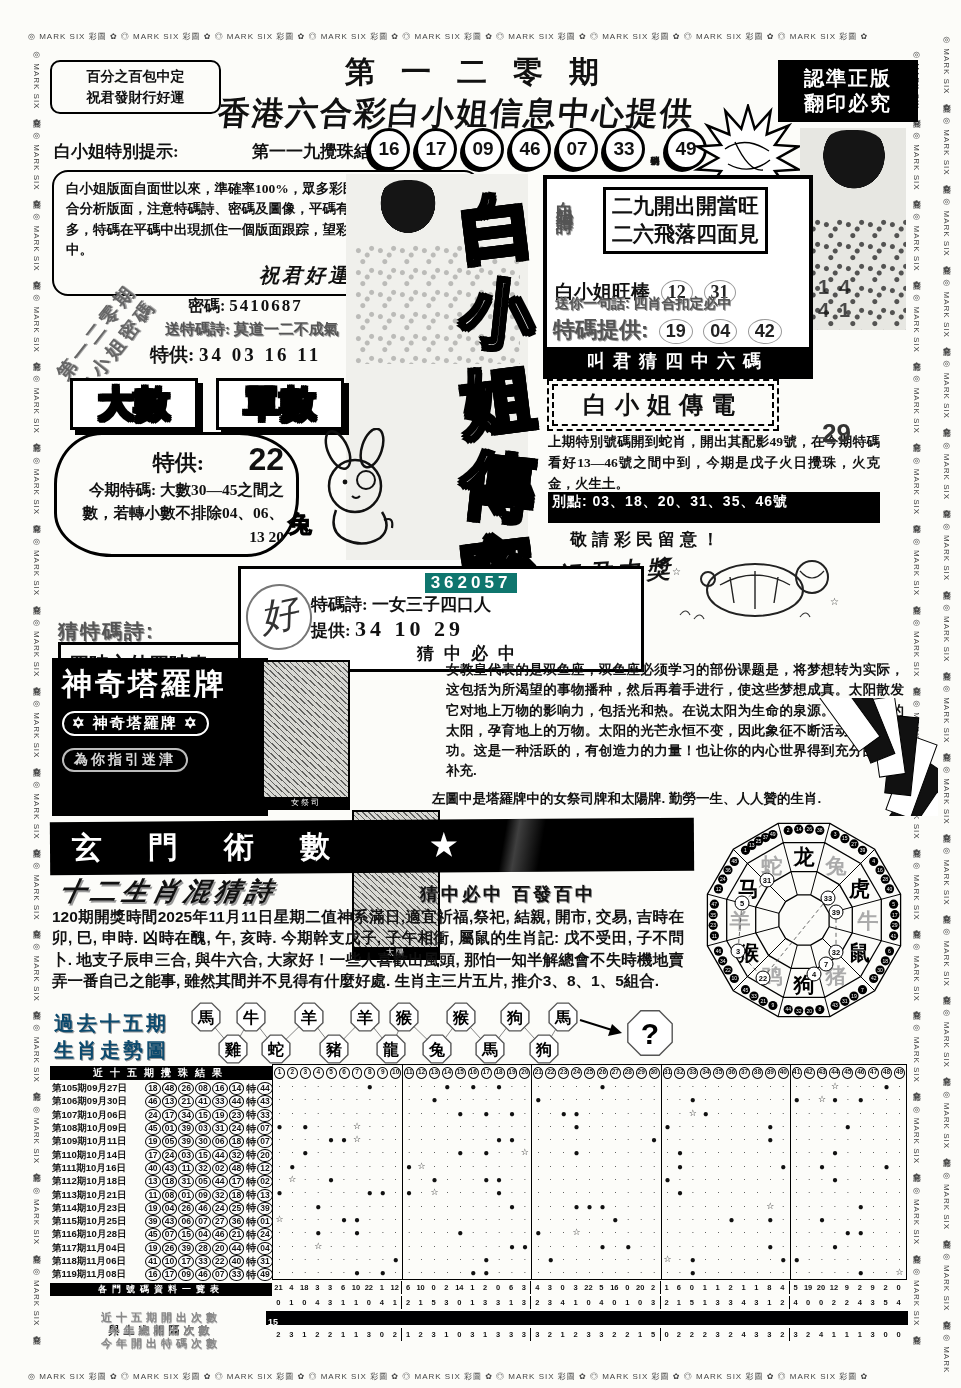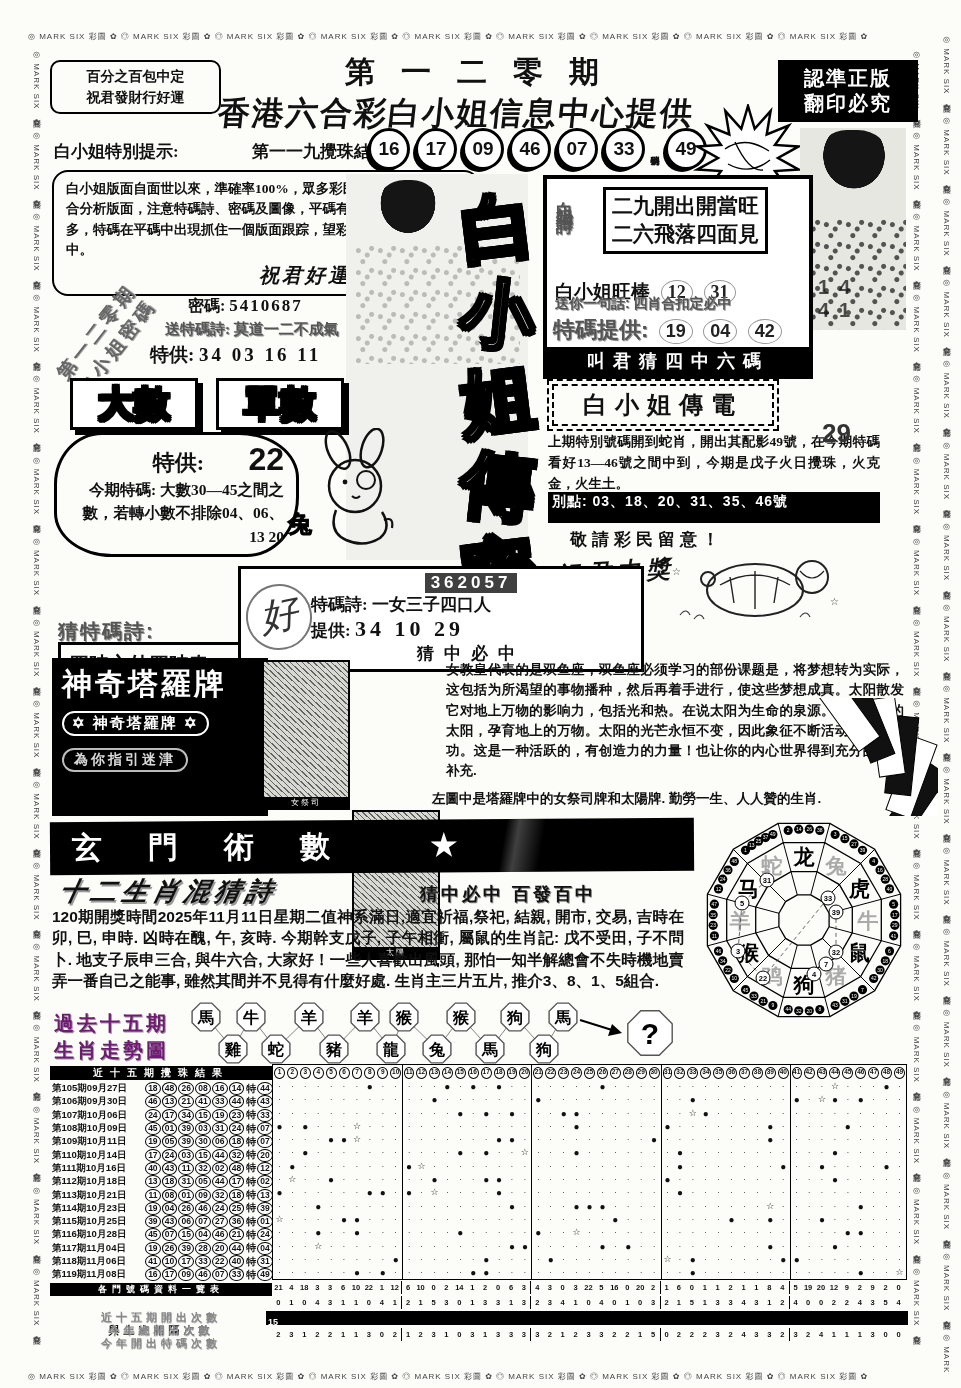--- a/index.html
+++ b/index.html
@@ -71,21 +71,21 @@
   .bubble h4{margin:0;font-size:22px;font-weight:900;display:inline;font-family:"Liberation Serif",serif;}
   .bigval{font-size:32px;font-weight:bold;}
   .bubble-body{font-family:"Liberation Serif",serif;font-weight:bold;font-size:15.5px;line-height:1.5;}
   .poem2-box{border:3px solid #000;padding:4px 8px;font-family:"Liberation Serif",serif;font-weight:900;
              font-size:20px;line-height:1.5;white-space:nowrap;}
   .circ30{display:inline-block;border:3px double #000;border-radius:50%;width:30px;height:30px;line-height:30px;
           text-align:center;font-weight:900;font-size:17px;}
   .zchar{font-size:24px;font-weight:900;color:#444;-webkit-text-stroke:1px #000;}
   
   .mid-box{border:3px solid #000;background:#fff;padding:4px 10px 2px 70px;}
-  .chip{background:#404040;color:#fff;font-weight:900;font-size:17px;letter-spacing:4px;padding:0 6px;display:inline-block;}
+  .chip{background:#0f766e;color:#fff;font-weight:900;font-size:17px;letter-spacing:4px;padding:0 6px;display:inline-block;}
   .mid-line{font-family:"Liberation Serif",serif;font-weight:900;font-size:17px;}
   .mid-nums{font-size:22px;font-weight:bold;letter-spacing:4px;}
   .mid-foot{font-family:"Liberation Serif",serif;font-weight:900;font-size:17px;letter-spacing:10px;text-align:center;}
   .good-circle{border:2px solid #777;border-radius:50%;width:62px;height:62px;text-align:center;
                font-family:"Liberation Serif",serif;font-style:italic;font-size:38px;line-height:58px;
                color:#333;transform:rotate(-12deg);background:#fff;}
   
   .vchar{font-size:72px;font-weight:900;color:#fff;font-family:"Liberation Serif",serif;
          -webkit-text-stroke:3px #000;
          text-shadow:-3px -3px 0 #000,3px -3px 0 #000,-3px 3px 0 #000,3px 3px 0 #000,0 -3px 0 #000,0 3px 0 #000,-3px 0 0 #000,3px 0 0 #000;
@@ -106,21 +106,21 @@
   .tarot-cap{font-weight:bold;font-size:13.5px;}
   
   .xm-banner{background:#000;color:#fff;font-weight:900;font-size:30px;letter-spacing:46px;
              padding:6px 0 6px 22px;transform:rotate(-.4deg);white-space:nowrap;overflow:hidden;
              background-image:linear-gradient(100deg,transparent 70%,rgba(255,255,255,.25) 72%,transparent 76%);}
   .xm-sub{font-weight:900;font-size:26px;font-style:italic;transform:skewX(-12deg);letter-spacing:5px;
           font-family:"Liberation Serif",serif;text-shadow:2px 2px 0 #999;}
   .xm-slogan{font-weight:900;font-size:18px;letter-spacing:3px;text-shadow:1px 1px 0 #888;}
   .xm-body{font-weight:bold;font-size:15.5px;line-height:1.38;text-align:justify;}
   
-  .zz-label{font-weight:900;font-size:20px;letter-spacing:3px;color:#701a75;line-height:1.35;
+  .zz-label{font-weight:900;font-size:20px;letter-spacing:3px;color:#0c4a6e;line-height:1.35;
             text-shadow:1px 1px 0 #999;}
   
   .blkbar{background:#000;color:#fff;font-weight:bold;text-align:center;}
   .rrow{display:flex;align-items:center;height:13.3px;}
   .rlab{width:95px;font-size:9.5px;font-weight:bold;white-space:nowrap;font-family:"Liberation Sans",sans-serif;}
   .rnum{display:inline-block;width:14px;height:11px;line-height:11px;border:1px solid #000;border-radius:50%;
         font-size:8.5px;font-weight:bold;text-align:center;margin-right:1px;background:#fff;}
   .rte{font-size:10px;font-weight:900;margin:0 1px;}
   .mgrid{display:grid;grid-template-columns:repeat(49,1fr);}
   .mhc{font-size:6.5px;font-weight:bold;text-align:center;line-height:14px;position:relative;}

